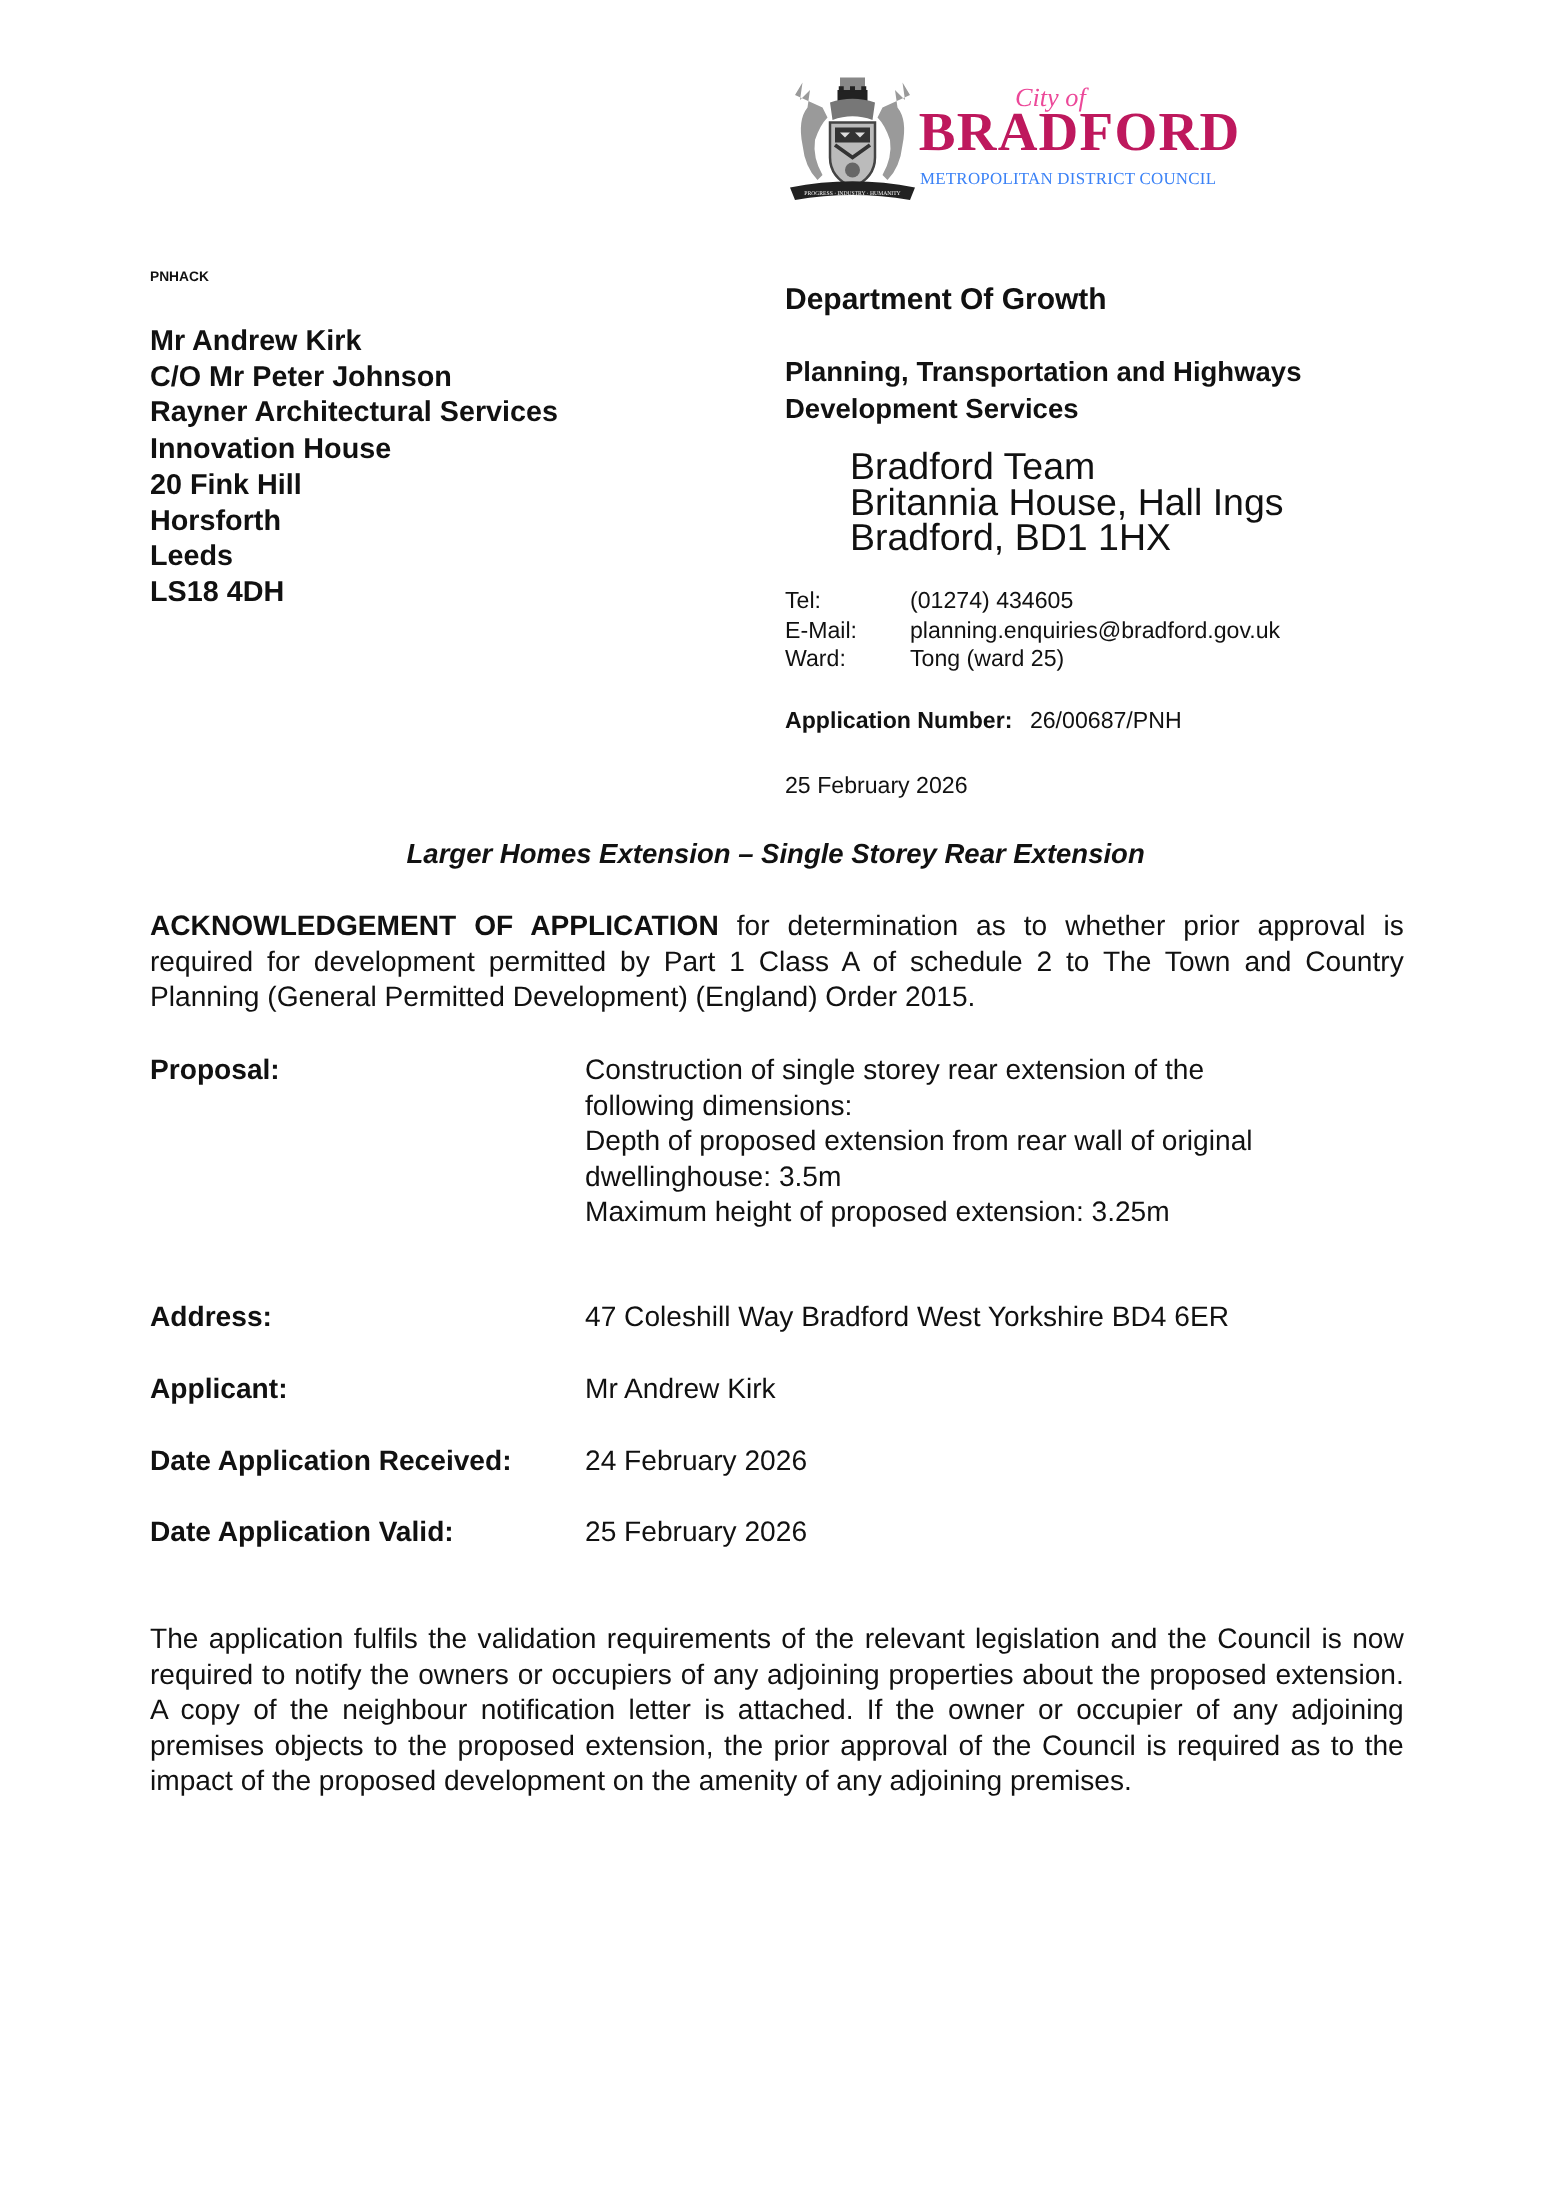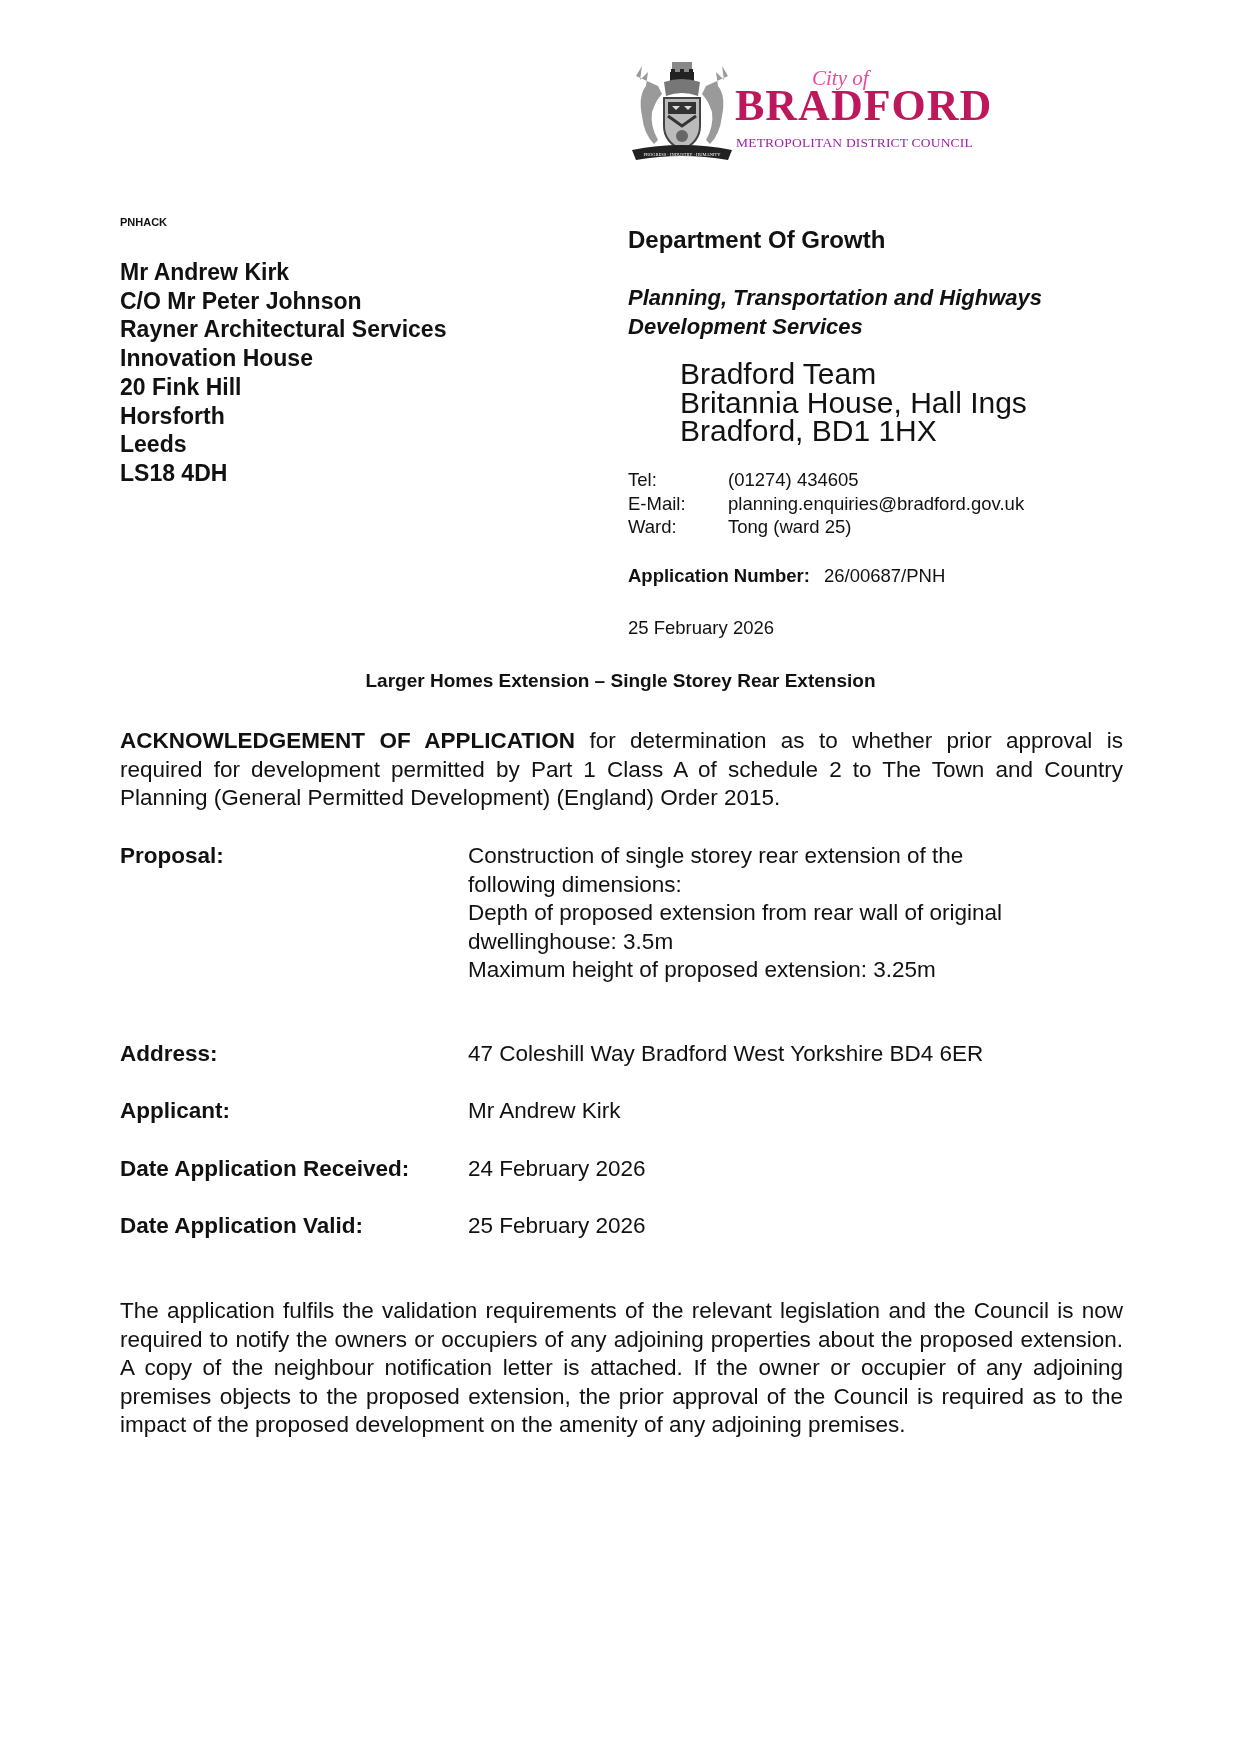--- a/index.html
+++ b/index.html
@@ -7,42 +7,42 @@
     width: 1241px; height: 1754px; position: relative; overflow: hidden;
     font-family: "Liberation Sans", sans-serif; color: #111111;
   }
   .abs { position: absolute; }
 
   
   #logo { left: 628px; top: 56px; width: 380px; height: 110px; }
   #crest { left: 0; top: 0; width: 108px; height: 110px; }
   #logo-city { left: 184px; top: 10px; font-family: "Liberation Serif", serif; font-style: italic; font-size: 21px; color: #ec4899; }
   #logo-name { left: 107px; top: 28px; font-family: "Liberation Serif", serif; font-weight: bold; font-size: 44px; letter-spacing: 1px; color: #be185d; line-height: 1; }
-  #logo-sub { left: 108px; top: 79px; font-family: "Liberation Serif", serif; font-size: 13.5px; color: #a21caf; letter-spacing: 0.2px; }
+  #logo-sub { left: 108px; top: 79px; font-family: "Liberation Serif", serif; font-size: 13.5px; color: #3b82f6; letter-spacing: 0.2px; }
 
   
   #ref-code { left: 120px; top: 216px; font-size: 11px; font-weight: bold; }
 
   
   #recipient { left: 120px; top: 258px; font-size: 23px; font-weight: bold; line-height: 28.7px; }
   #recipient div { white-space: nowrap; }
 
   
   #dept { left: 628px; top: 226px; font-size: 24px; font-weight: bold; }
-  #division { left: 628px; top: 284px; font-size: 22px; font-weight: bold; line-height: 28.5px; font-style: italic; }
+  #division { left: 628px; top: 284px; font-size: 22px; font-weight: bold; line-height: 28.5px; }
   #office { left: 636px; top: 360px; font-size: 30px; line-height: 28.5px; margin-left: 44px; }
   #contacts { left: 628px; top: 468px; font-size: 18.5px; line-height: 23.5px; }
   #contacts .row { display: flex; }
   #contacts .lbl { width: 100px; }
   #appno { left: 628px; top: 565px; font-size: 18.5px; }
   #appno .lbl { font-weight: bold; margin-right: 14px; margin-top: 37px; }
   #letter-date { left: 628px; top: 617px; font-size: 18.5px; }
 
   
-  #subject { left: 0; width: 1241px; top: 670px; text-align: center; font-size: 19px; font-weight: bold; }
+  #subject { left: 0; width: 1241px; top: 670px; text-align: center; font-size: 22px; font-weight: bold; font-style: italic; }
 
   
   #intro { left: 120px; width: 1003px; top: 727px; font-size: 22.5px; line-height: 28.5px; text-align: justify; }
   #intro b { font-weight: bold; }
 
   
   .detail { left: 120px; width: 1003px; font-size: 22.5px; line-height: 28.5px; display: flex; }
   .detail .dlbl { width: 348px; flex: none; font-weight: bold; }
   .detail .dval { flex: 1; }
   #d-proposal { top: 842px; }

